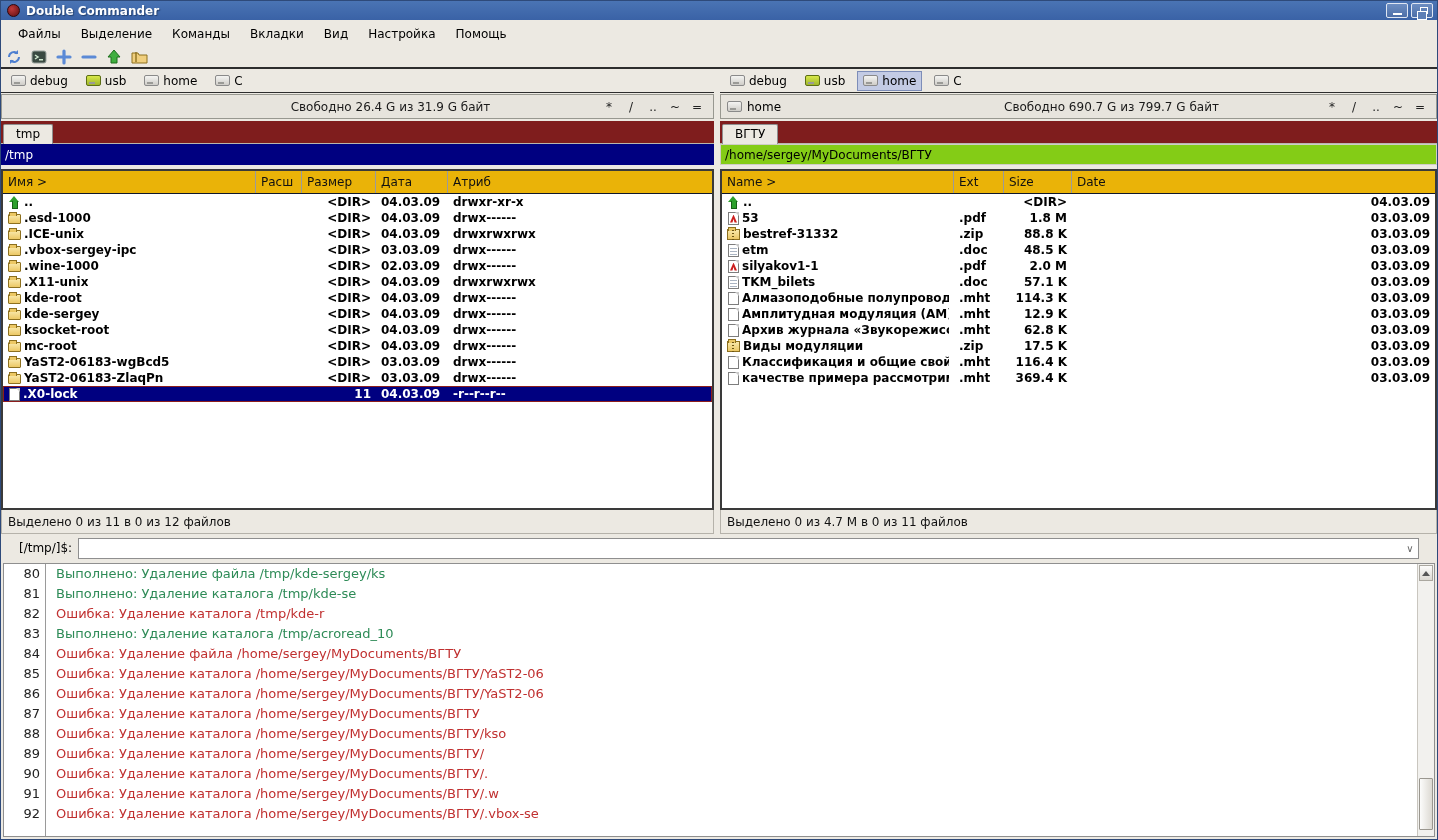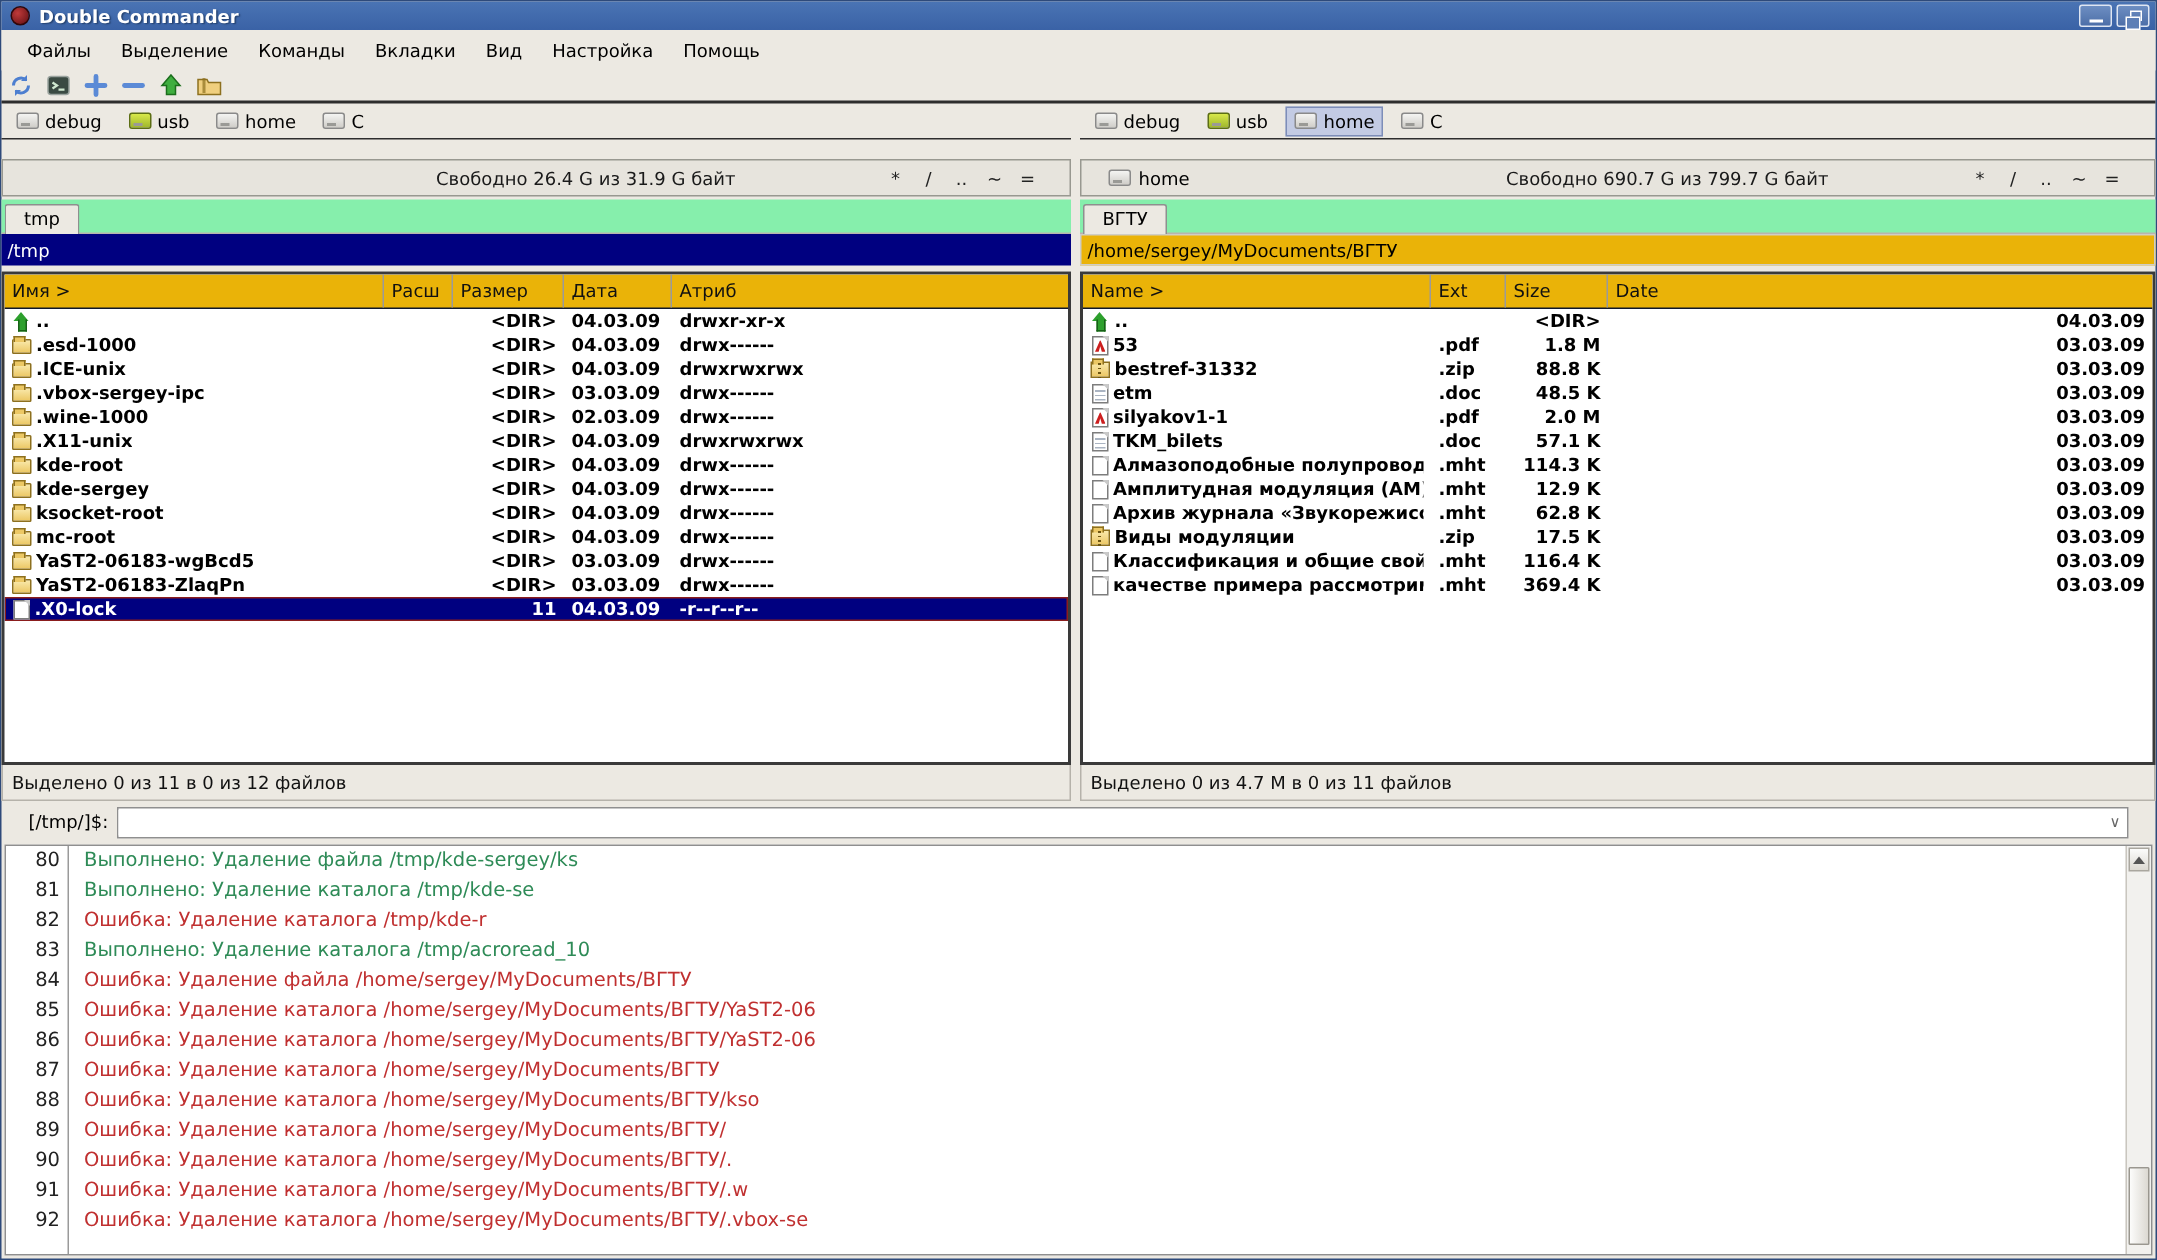--- a/index.html
+++ b/index.html
@@ -31,32 +31,32 @@
   .panel.lp { width:714px; }
   .panel.rp { width:718px; margin-left:6px; }
 
   .drivebar { height:24px; display:flex; align-items:center; gap:6px; padding:1px 4px; border-bottom:1px solid #2d2d2d; }
   .drive-btn { display:flex; align-items:center; gap:4px; padding:2px 5px; border:1px solid transparent; }
   .drive-btn.active { background:#c3cbe4; border:1px solid #7d8db8; }
   .drive-ic { width:15px; height:11px; border:1px solid #8a8a8a; border-radius:2px; background:linear-gradient(#f4f4f2,#cfcdc8); position:relative; flex:none; }
   .drive-ic::after { content:""; position:absolute; left:2px; bottom:1px; width:6px; height:2px; background:#9a9a96; }
   .drive-ic.usb { background:linear-gradient(#d8e84a,#9fb72c); border-color:#5c6e14; }
 
-  .freespace { height:25px; display:flex; align-items:center; border:1px solid #989890; background:#e7e4dd; margin-top:13px; padding:0 18px; }
+  .freespace { height:25px; display:flex; align-items:center; border:1px solid #989890; background:#e7e4dd; margin-top:1px; padding:0 6px; }
   .fs-left { width:170px; display:flex; align-items:center; gap:5px; }
   .fs-text { flex:1; text-align:center; color:#1a1a1a; }
   .fs-btns { display:flex; gap:10px; padding-right:4px; }
   .fs-btn { min-width:12px; text-align:center; color:#222; }
 
-  .tabstrip { height:23px; display:flex; align-items:flex-end; background:#86efac; border-bottom:1px solid #b9b5ad; padding-left:2px; margin-top:2px; }
+  .tabstrip { height:23px; display:flex; align-items:flex-end; background:#7f1d1d; border-bottom:1px solid #b9b5ad; padding-left:2px; margin-top:2px; }
   .tab { background:#ece9e2; border:1px solid #8f8f8f; border-bottom:none; border-radius:2px 2px 0 0; padding:2px 12px 3px 12px; position:relative; top:1px; }
 
   .pathrow { height:21px; display:flex; align-items:center; padding:0 4px; font-size:12px; }
   .pathrow.active { background:#000080; color:#fff; }
-  .pathrow.inactive { background:#eab308; color:#000; border:1px solid #cfcdc6;text-align:right; }
+  .pathrow.inactive { background:#84cc16; color:#000; border:1px solid #cfcdc6;text-align:right; }
 
   .filebox { flex:1; margin-top:4px; border:2px solid #3a3a3a; background:#fff; display:flex; flex-direction:column; overflow:hidden; }
   .fhead { display:flex; height:23px; background:#eab308; border-bottom:1px solid #0f172a; flex:none; }
   .fhead .hcell { display:flex; align-items:center; padding:0 5px; border-right:1px solid #9a9a9a; color:#111; }
   .frows { flex:1; overflow:hidden; position:relative; }
   .frow { display:flex; height:16px; align-items:center; font-weight:bold; }
   .frow .cell { padding:0 5px; overflow:hidden; white-space:nowrap; height:16px; line-height:16px; }
   .frow.sel { background:#000080; color:#fff; box-shadow:inset 0 0 0 1px #8b1d1d; }
 
   .lp .c-name { width:253px; } .lp .c-ext { width:46px; } .lp .c-size { width:74px; text-align:right; }

